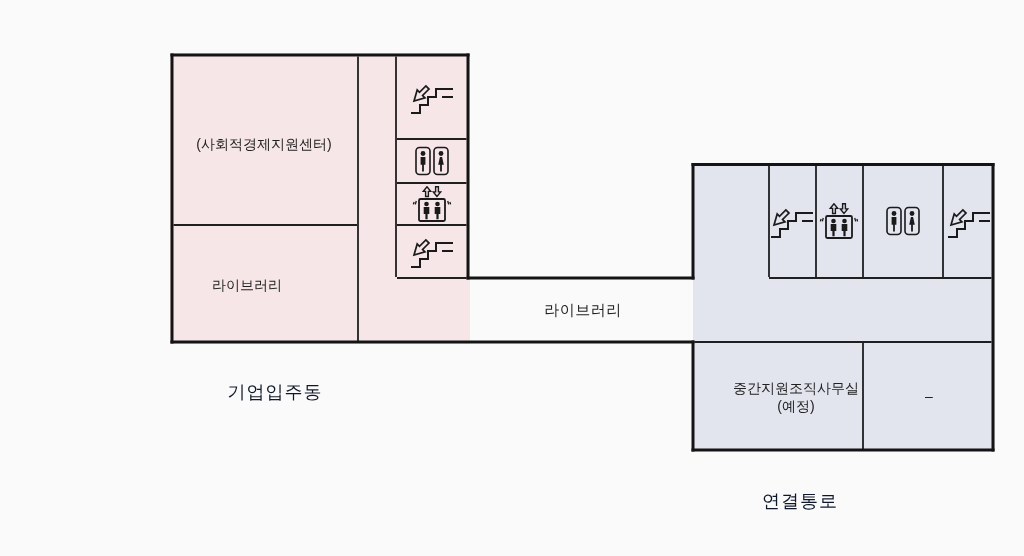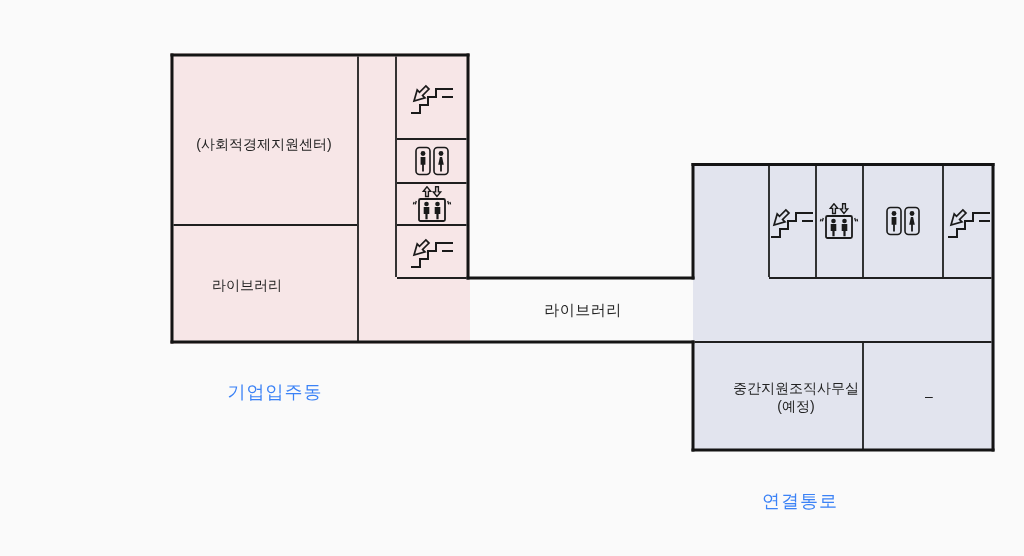--- a/index.html
+++ b/index.html
@@ -7,21 +7,21 @@
     position:relative;width:1024px;height:556px;background:#fafafa;
     font-family:"Liberation Sans",sans-serif;overflow:hidden;
   }
   svg.plan{position:absolute;left:0;top:0;}
   .lbl{
     position:absolute;transform:translate(-50%,-50%);
     text-align:center;color:#222;white-space:nowrap;
   }
   .room{font-size:14px;line-height:18px;}
   .passage-lbl{font-size:15px;letter-spacing:.5px;}
-  .bldg-name{font-size:18px;letter-spacing:1px;color:#3b82f6;}
+  .bldg-name{font-size:18px;letter-spacing:1px;color:#0f172a;}
 </style>
 </head>
 <body>
 
 <div class="canvas">
 
   <svg class="plan" width="1024" height="556" color="#1a1a1a">
     <defs>
       <symbol id="ic-stairs" viewBox="0 0 44 40">
         <path d="M43,12 H26 V20 H18 V28 H10 V36 H1" fill="none" stroke="currentColor" stroke-width="2"></path>

